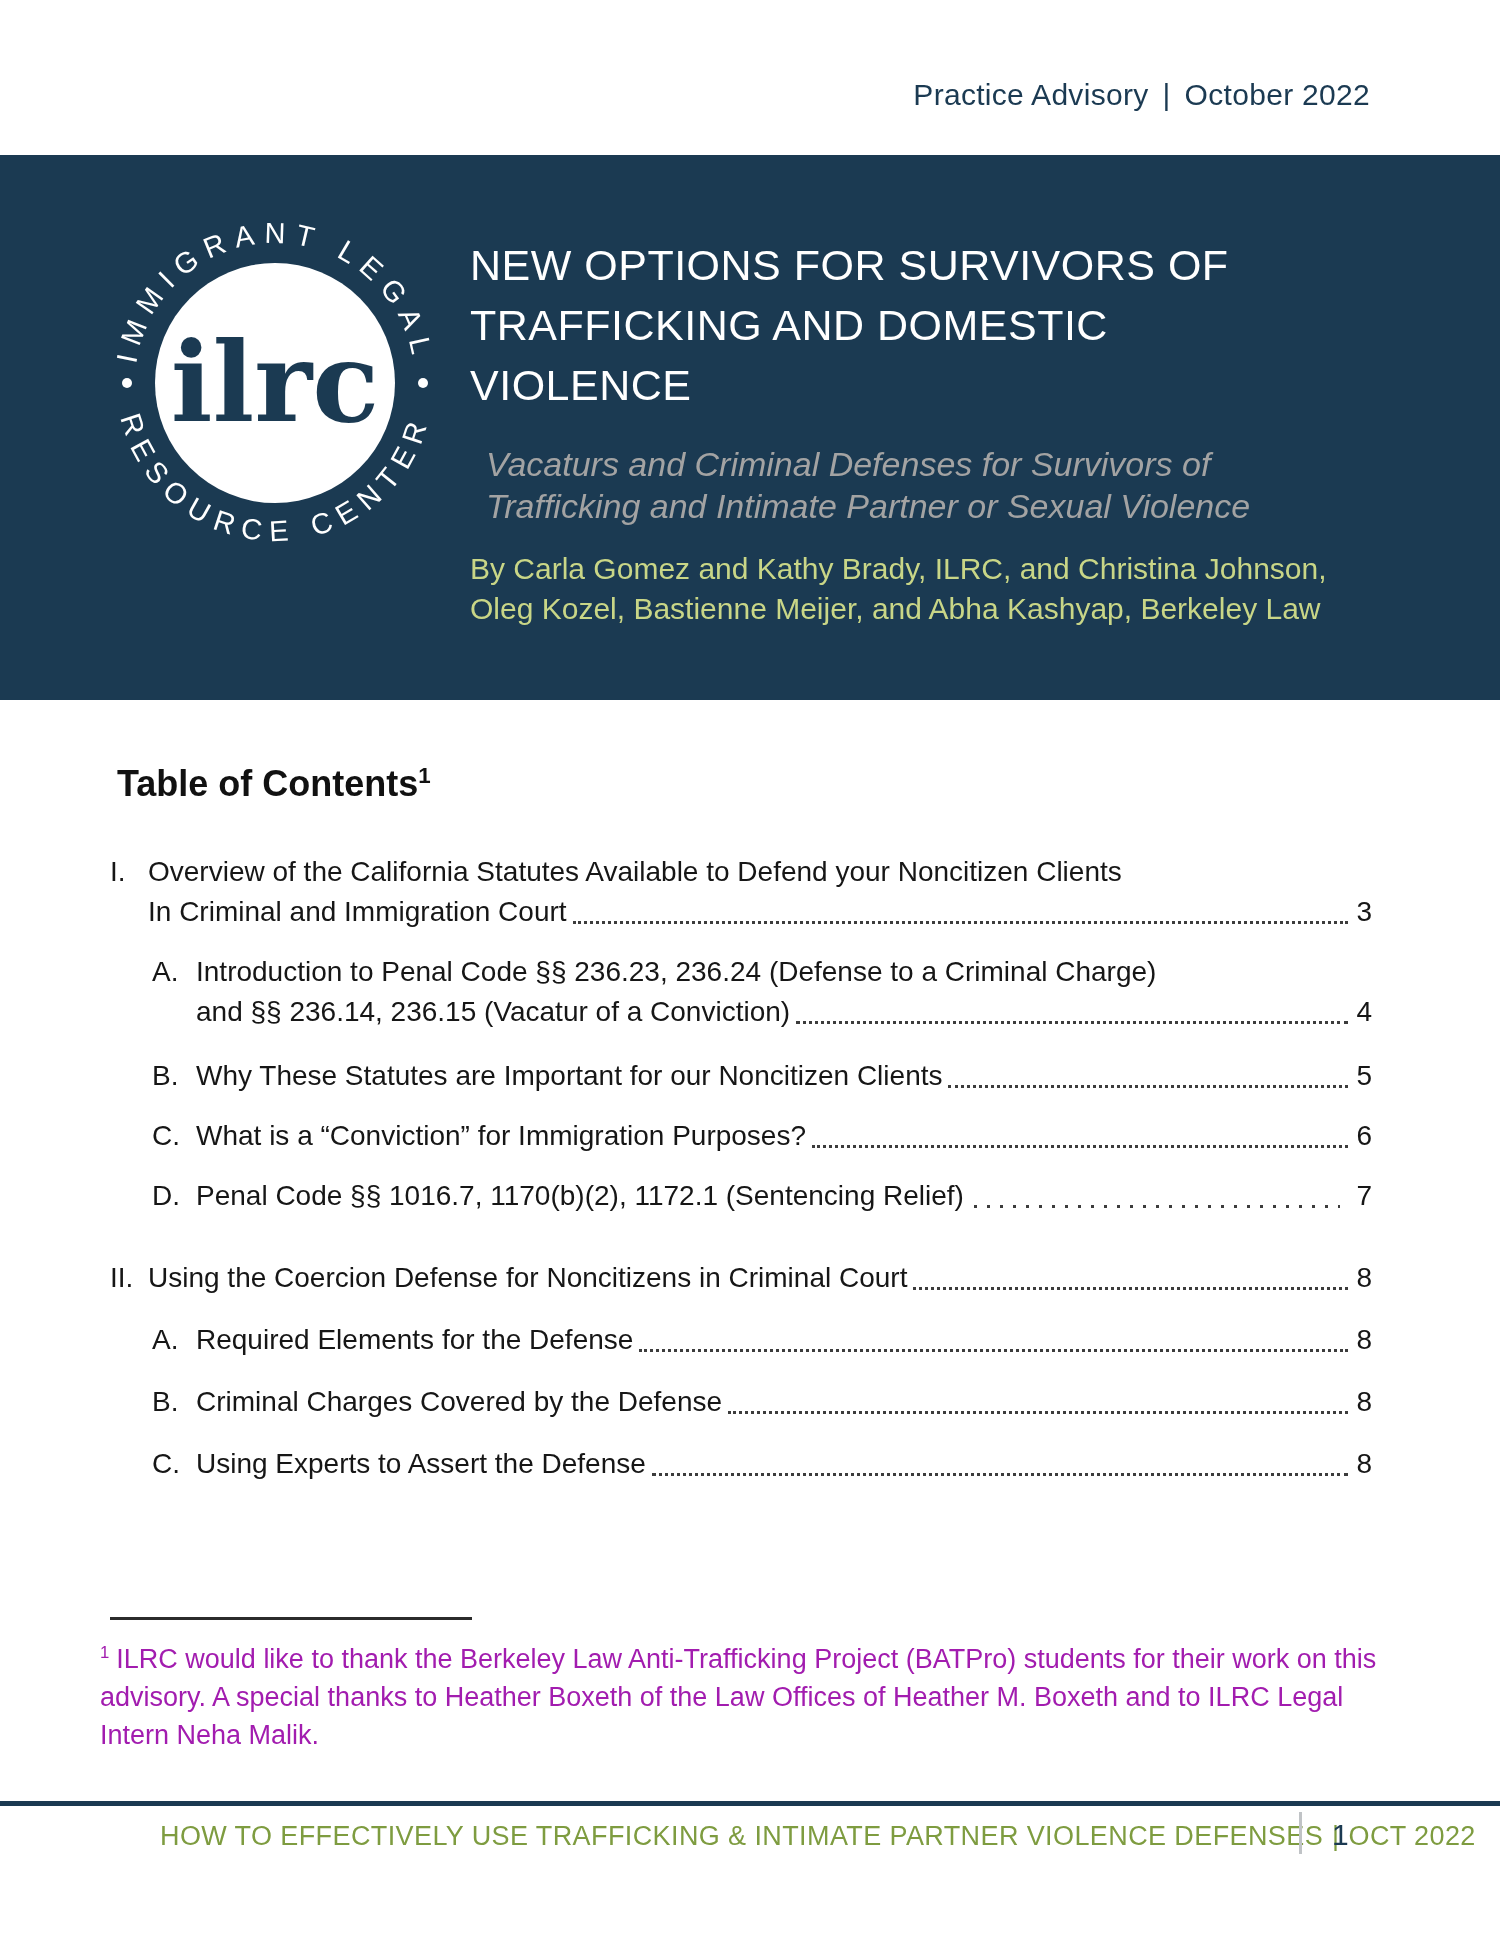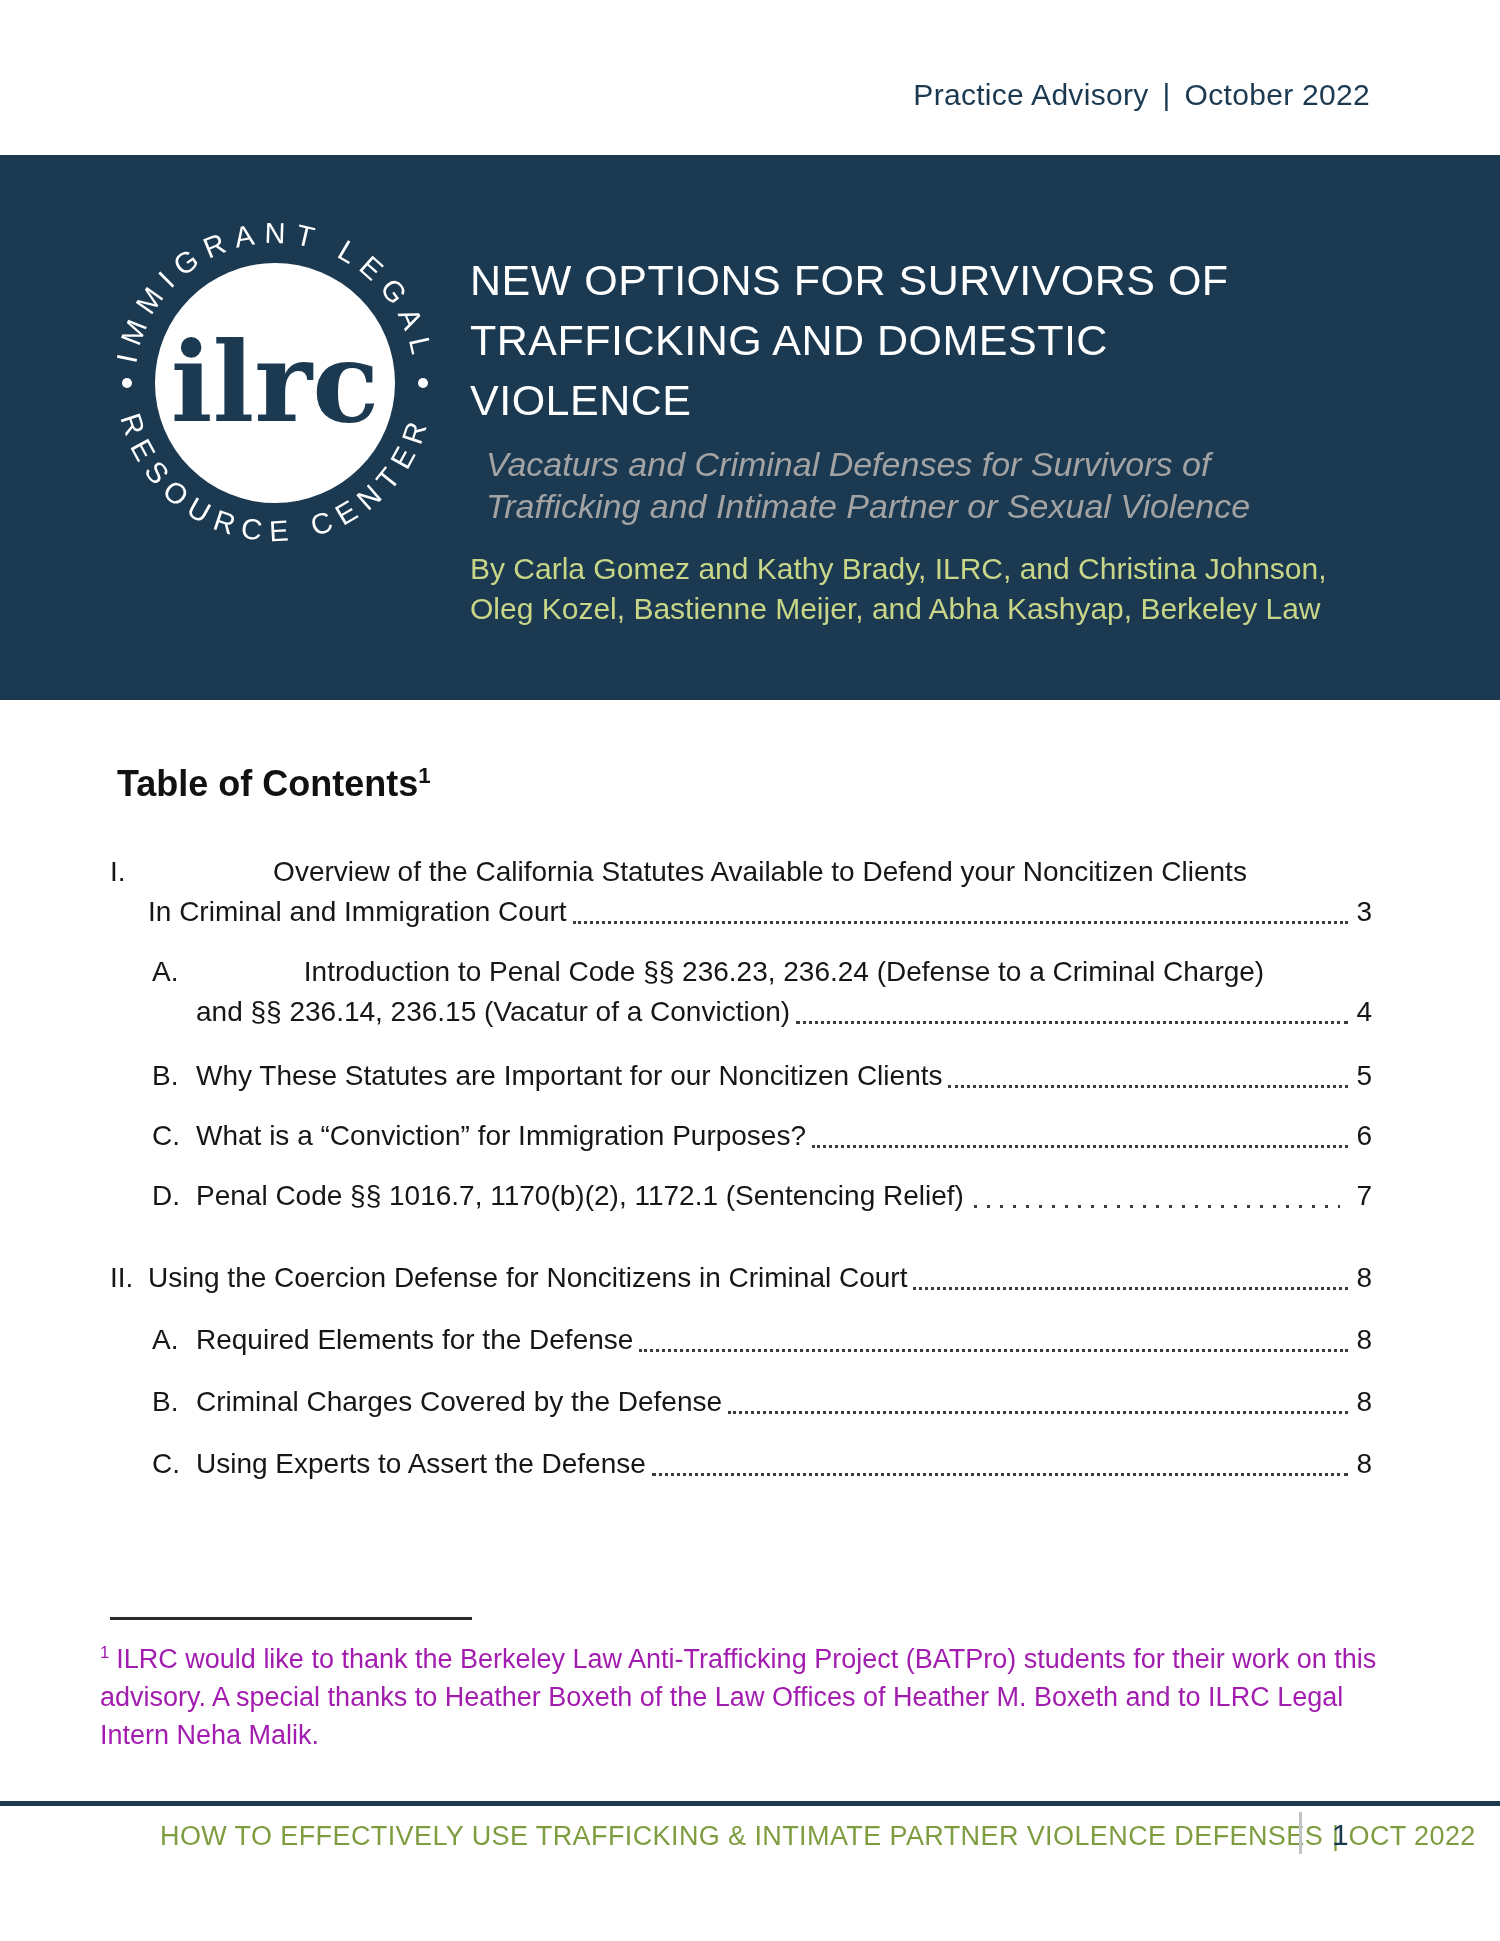--- a/index.html
+++ b/index.html
@@ -7,36 +7,36 @@
   body { width:1500px; font-family:"Liberation Sans", "DejaVu Sans", sans-serif; }
   .page { position:relative; width:1500px; height:1941px; background:#ffffff; overflow:hidden; }
 
   
   .top-header { position:absolute; top:78px; right:130px; font-size:30px; color:#1B3A52; letter-spacing:0.3px; white-space:nowrap; }
   .top-header .sep { margin:0 14px; }
 
   
   .banner { position:absolute; left:0; top:155px; width:1500px; height:545px; background:#1B3A52; }
   .logo-wrap { position:absolute; left:105px; top:58px; width:340px; height:340px; }
-  .banner-title { position:absolute; left:470px; top:80px;margin-top:15px; }
+  .banner-title { position:absolute; left:470px; top:80px; }
   .banner-title div { color:#ffffff; font-size:43px; line-height:60px; letter-spacing:0.5px; }
   .banner-subtitle { position:absolute; left:470px; top:288px; }
   .banner-subtitle div { color:#a3a3a3; font-style:italic; font-size:34px; line-height:42px;margin-left:16px; }
   .banner-byline { position:absolute; left:470px; top:394px; }
   .banner-byline div { color:#C9D687; font-size:30px; line-height:40px; }
 
   
   .toc-title { position:absolute; left:108px; top:763px; font-size:36px; font-weight:700; color:#111111;margin-left:9px; }
   .toc-title sup { font-size:0.62em; vertical-align:super; }
   .toc-entry { position:absolute; left:110px; width:1262px; display:flex; font-size:28px; line-height:40px; color:#161616; }
   .toc-entry .marker { flex:none; width:38px; }
   .toc-entry.lvl2 { padding-left:42px; }
   .toc-entry.lvl2 .marker { width:44px; }
   .toc-entry .content { flex:1; min-width:0; }
-  .toc-row { display:flex;justify-content:center; }
+  .toc-row { display:flex; }
   .toc-row .txt { flex:none; }
   .leader { flex:1 1 auto; min-width:24px; border-bottom:3px dotted #3c3c3c; margin:0 8px 8px 6px; }
   .leader.wide { border:none; height:3px; align-self:flex-end; margin:0 16px 8px 10px;
                  background:repeating-linear-gradient(to right,#3c3c3c 0 3px, transparent 3px 13px); }
   .toc-row .pg { flex:none; }
 
   .e0 { top:852px; }  .e1 { top:952px; }  .e2 { top:1056px; } .e3 { top:1116px; }
   .e4 { top:1176px; } .e5 { top:1258px; } .e6 { top:1320px; } .e7 { top:1382px; } .e8 { top:1444px; }
 
   

